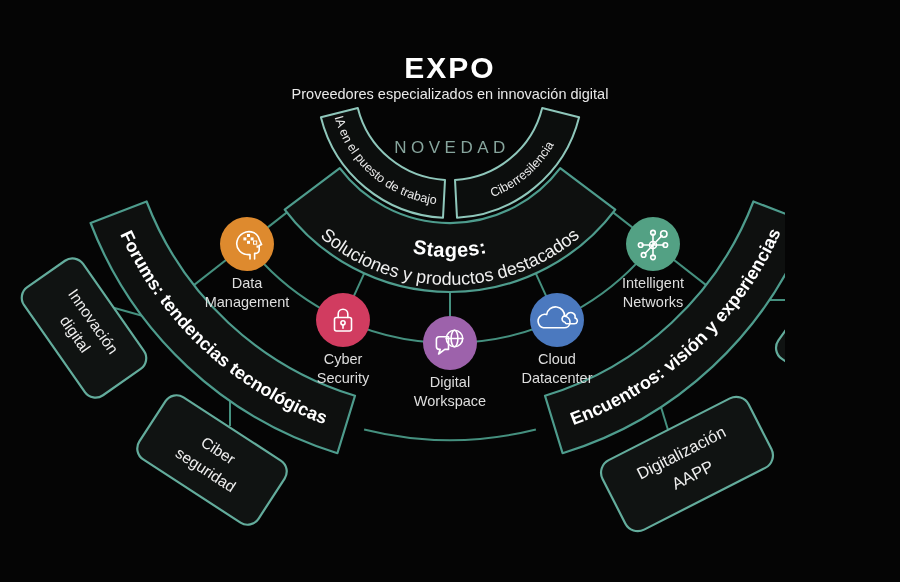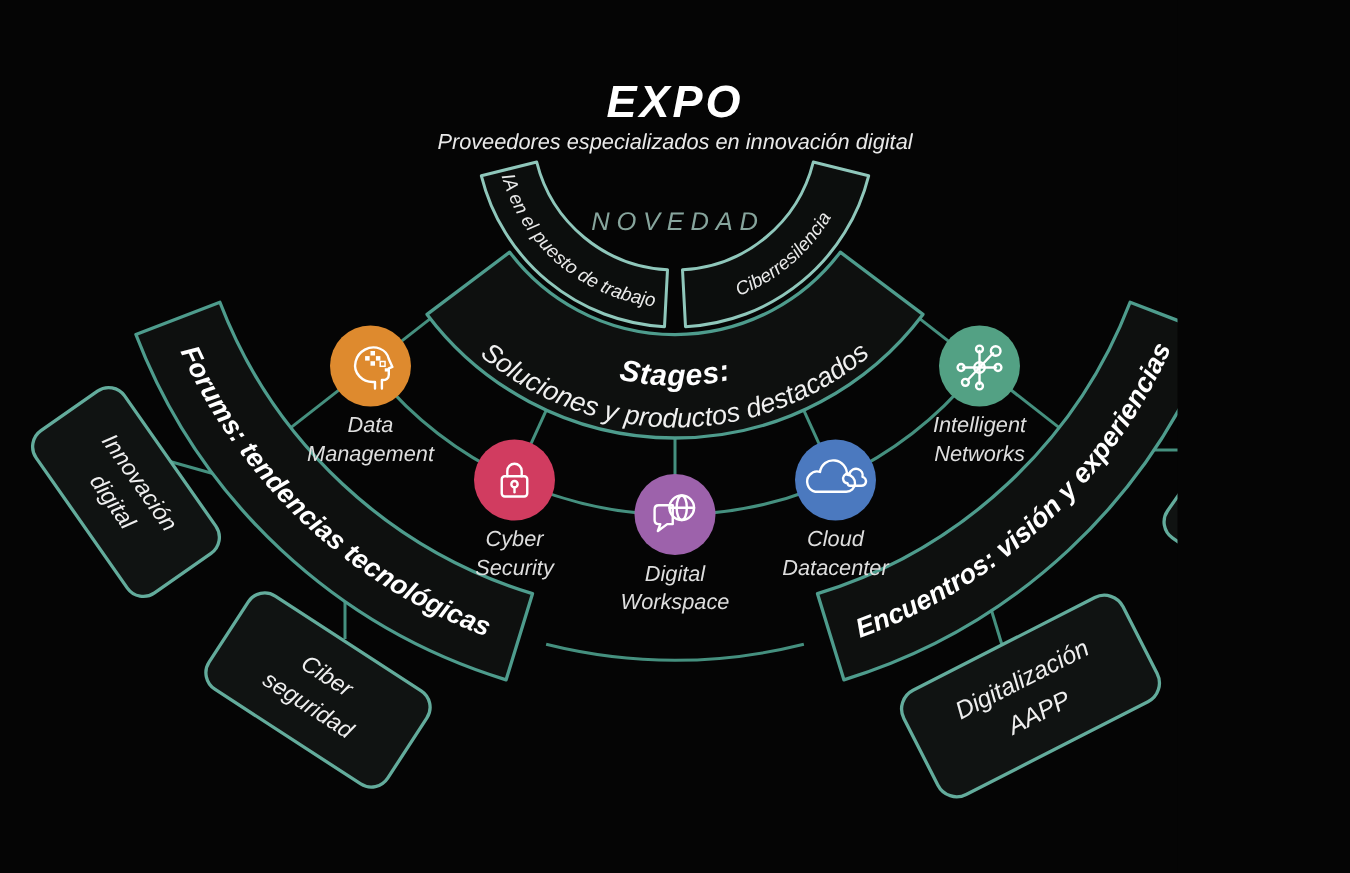--- a/index.html
+++ b/index.html
@@ -1,17 +1,17 @@
 <!DOCTYPE html>
 <html><head>
 <meta charset="utf-8">
 <style>
   html,body{margin:0;padding:0;background:#050505;}
   .stage{position:relative;width:785px;height:582px;background:#050505;overflow:hidden;
-         font-family:"Liberation Sans", sans-serif;font-style:italic;}
+         font-family:"Liberation Sans", sans-serif;}
   svg{display:block;}
   text{font-family:"Liberation Sans", sans-serif;}
   .t-title{font-size:30px;font-weight:bold;fill:#ffffff;letter-spacing:2px;}
   .t-subtitle{font-size:14.5px;fill:#e9e9e9;}
   .t-novedad{font-size:17px;fill:#87a59d;letter-spacing:4.5px;}
   .t-band-bold{font-size:18px;font-weight:bold;fill:#ffffff;}
   .t-band-reg{font-size:18px;fill:#f0f0f0;}
   .t-stages-title{font-size:20px;font-weight:bold;fill:#ffffff;letter-spacing:0.5px;}
   .t-inner{font-size:12.5px;fill:#eaeaea;}
   .t-label{font-size:14.5px;fill:#dedede;}

